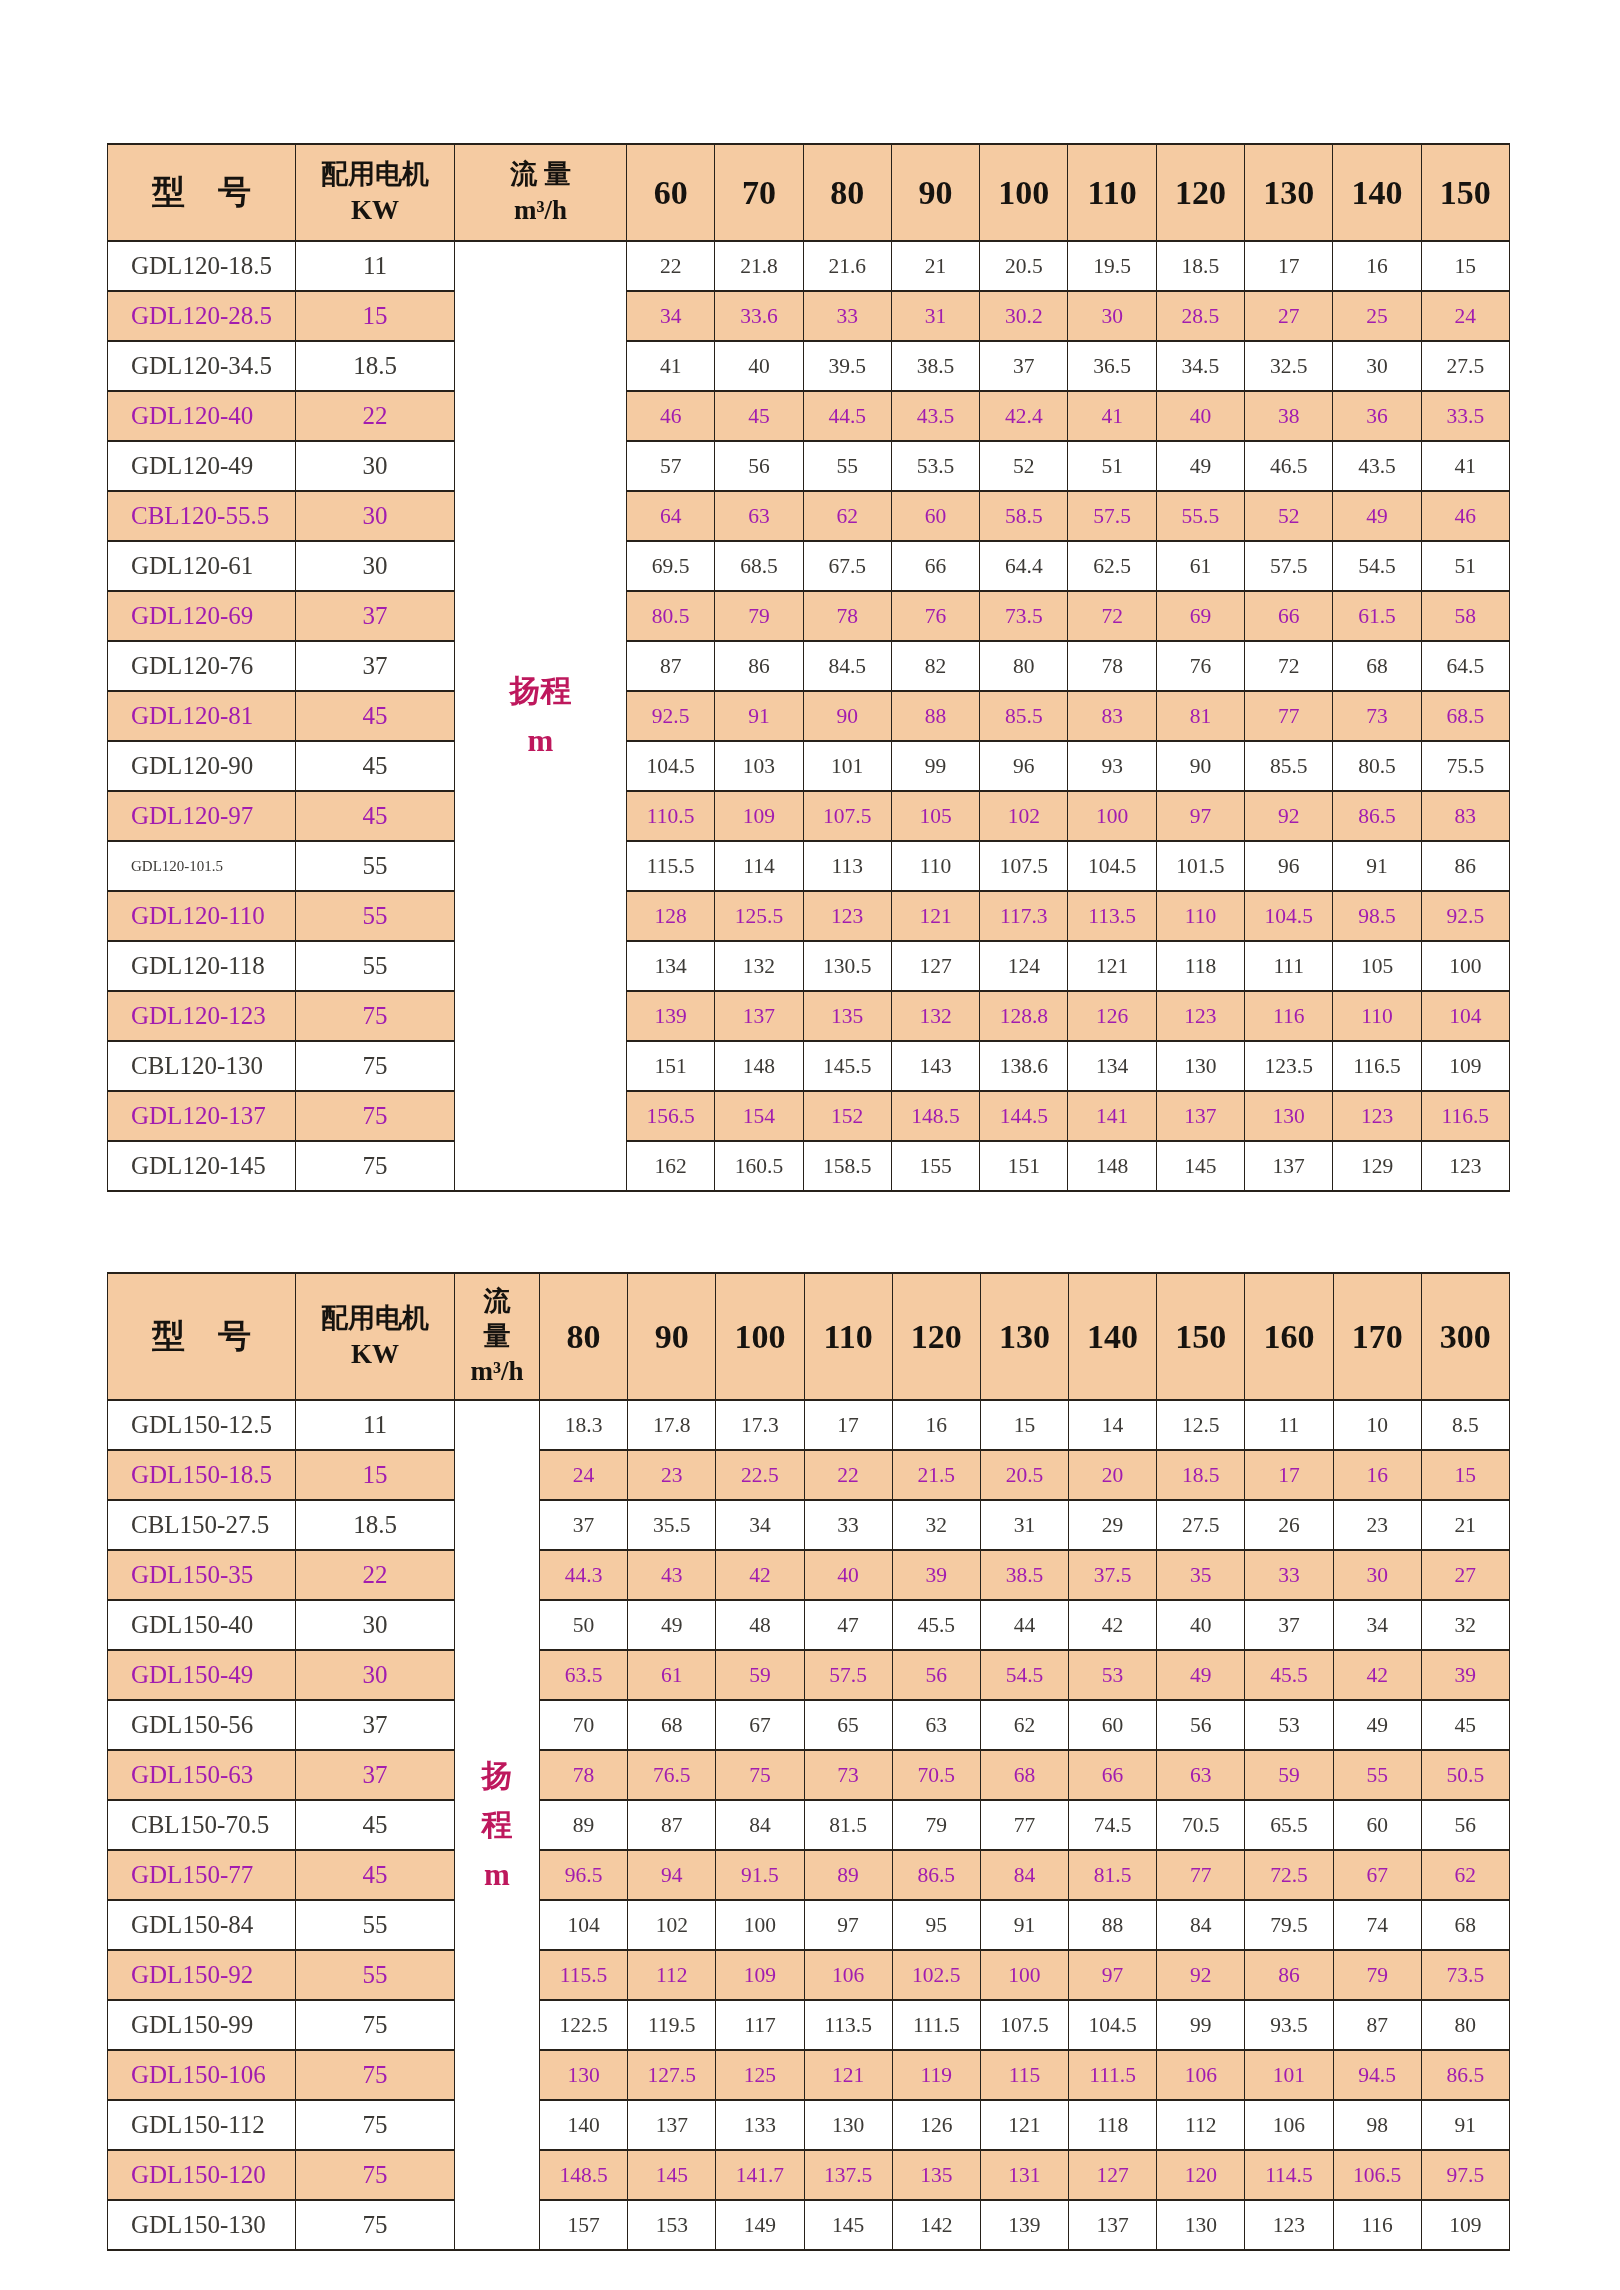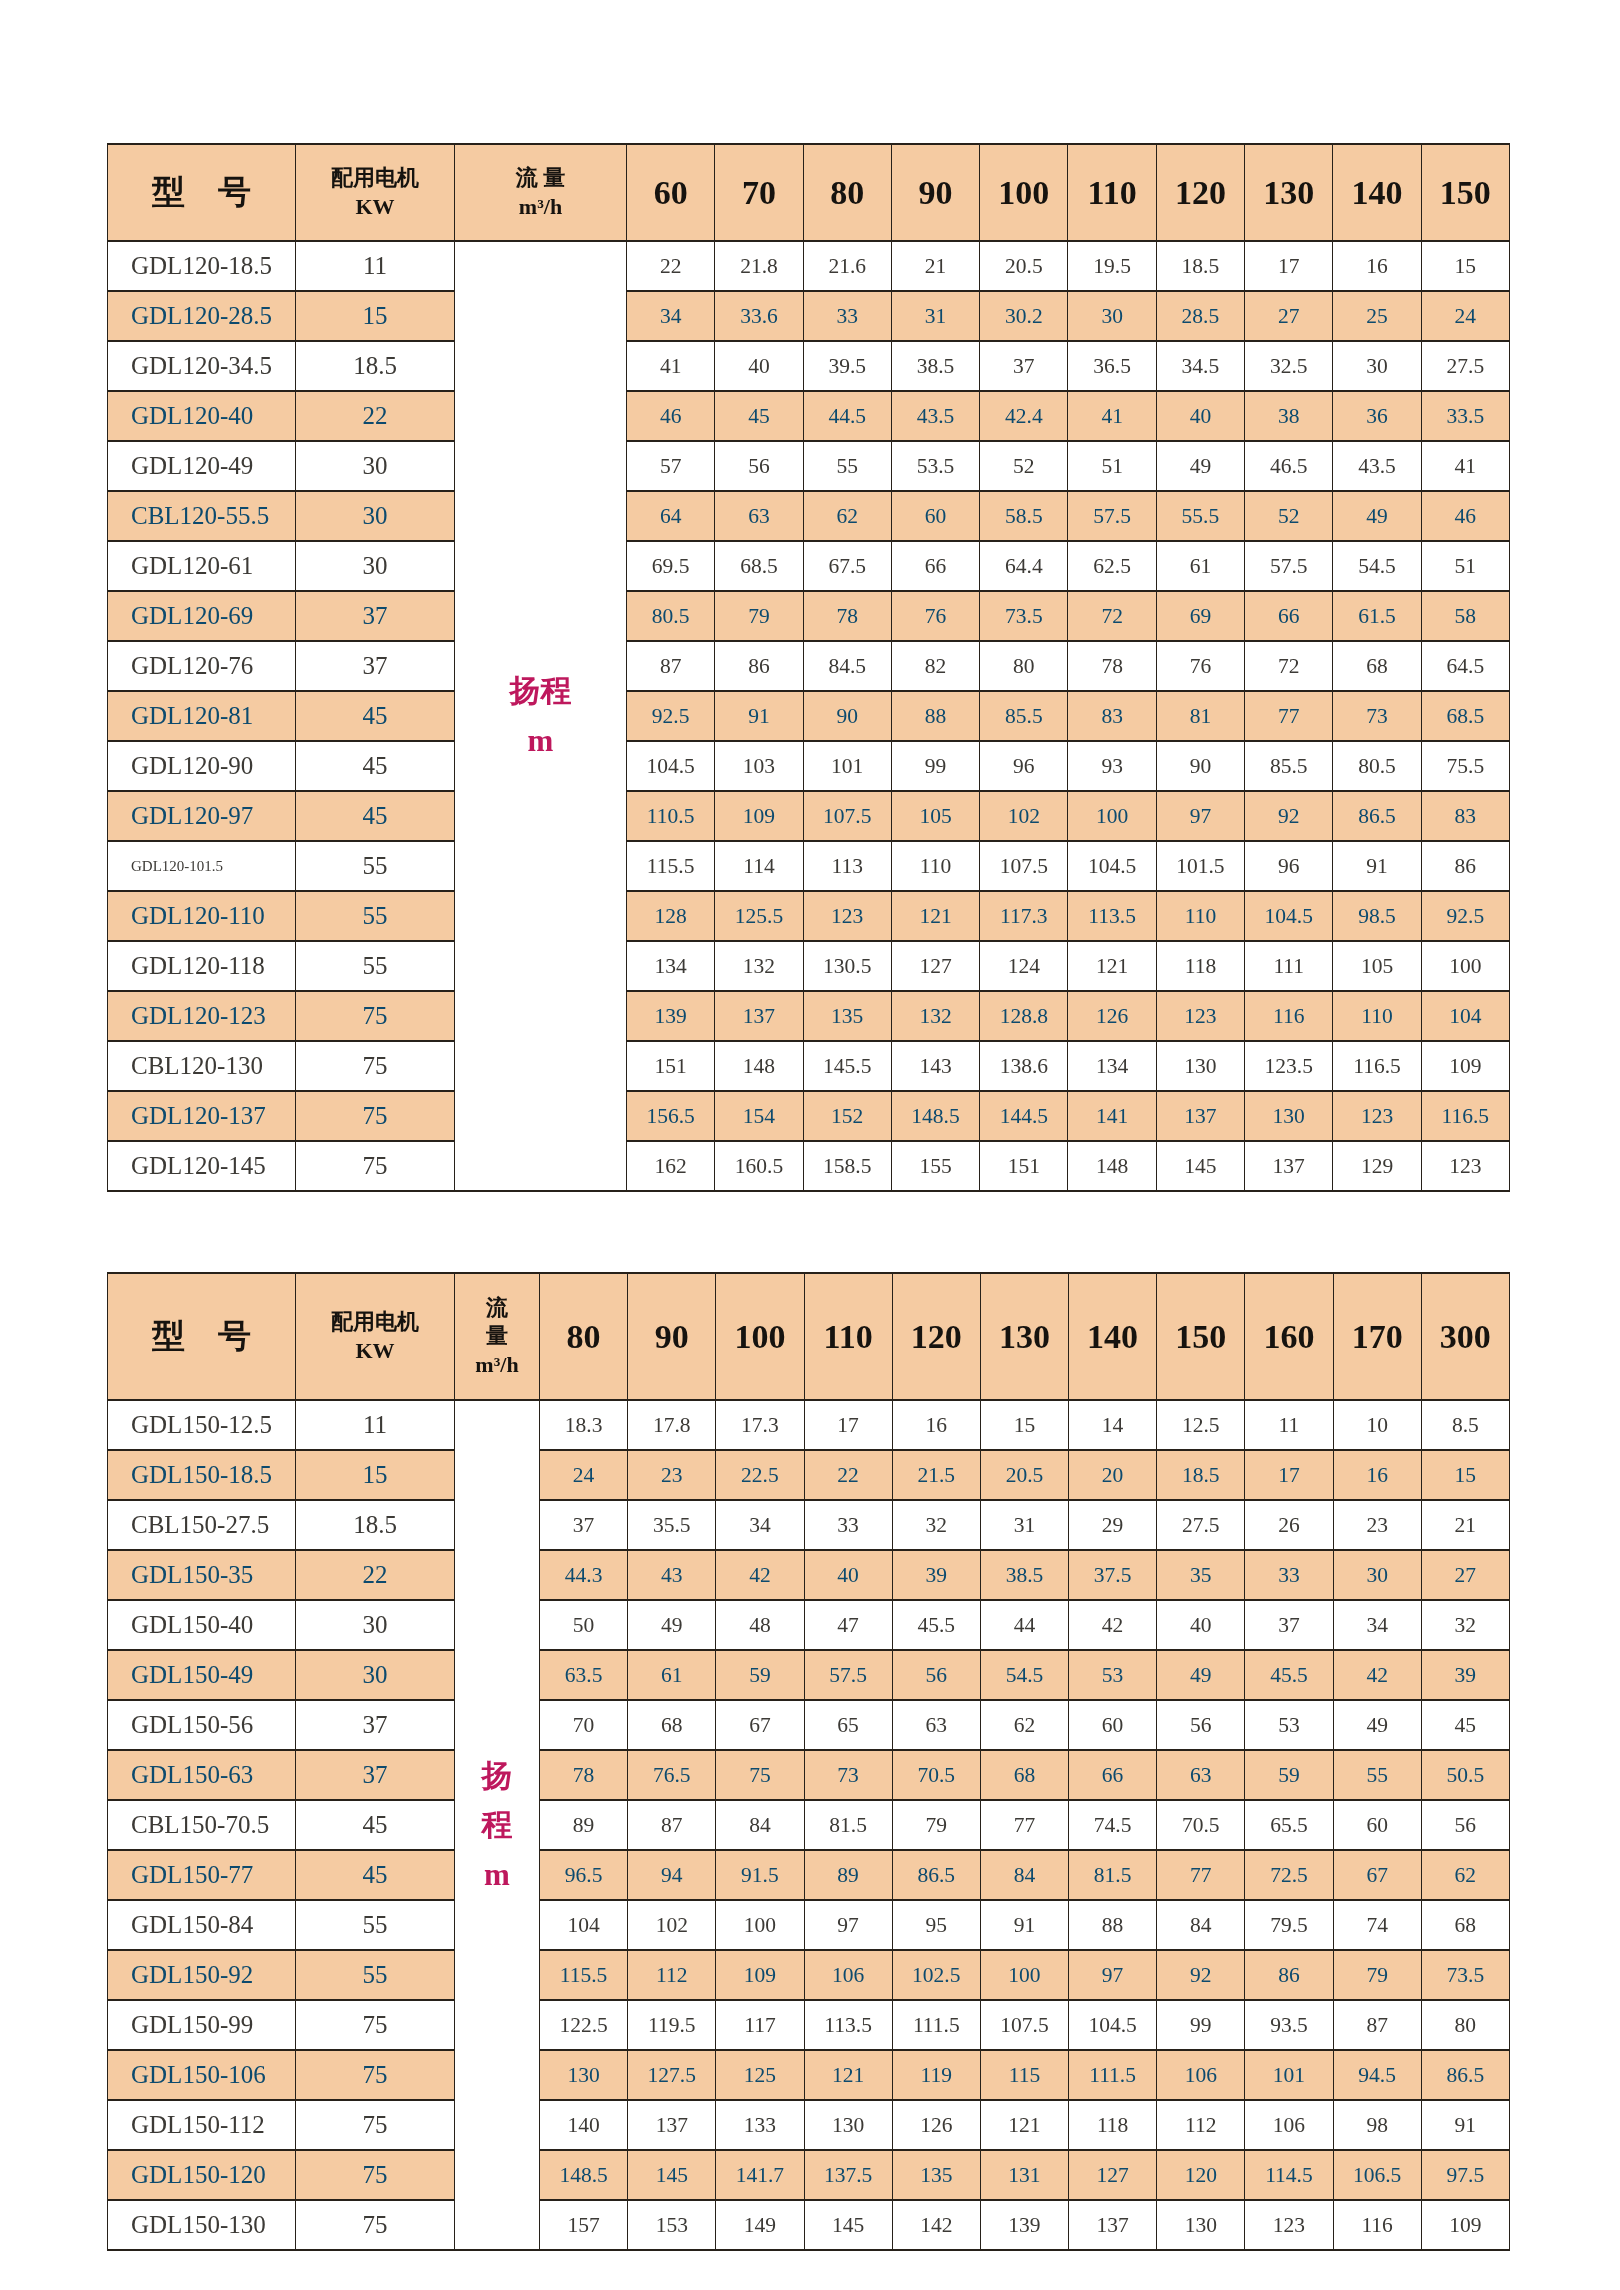--- a/index.html
+++ b/index.html
@@ -28,24 +28,24 @@
     overflow:hidden;
     vertical-align:middle;
   }
   #table-0 thead tr { height:97px; }
   #table-1 thead tr { height:127px; }
   #table-0 tbody tr { height:50px; }
   #table-1 tbody tr { height:50px;margin-top:42px; }
   .peach { background:#f5cba2; }
   thead th { color:#16130f; font-weight:bold; text-align:center; }
   th.model-h { font-size:33px; }
-  th.motor-h, th.flow-h { font-size:22px; white-space:pre-line; line-height:1.3; }
+  th.motor-h, th.flow-h { font-size:27px; white-space:pre-line; line-height:1.3; }
   th.col-h { font-size:34px; }
   tbody tr.r-white { color:#3c3a36; }
-  tbody tr.r-peach { color:#0c4a6e; }
+  tbody tr.r-peach { color:#a21caf; }
   tbody tr.r-peach td { background:#f5cba2; }
   td.model { text-align:left; padding-left:23px; font-size:25px; }
   td.model.small { font-size:15px; }
   td.kw { text-align:center; font-size:25px; }
   td.val { text-align:center; font-size:21.5px; }
   td.lift {
     background:#ffffff !important;
     text-align:center;
     font-size:31px;
     font-weight:bold;

